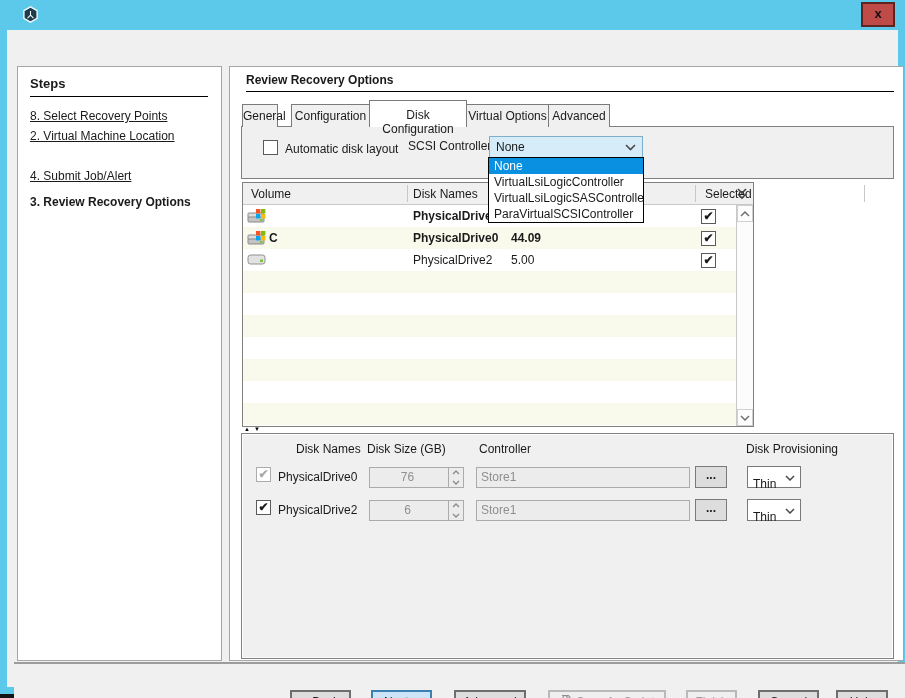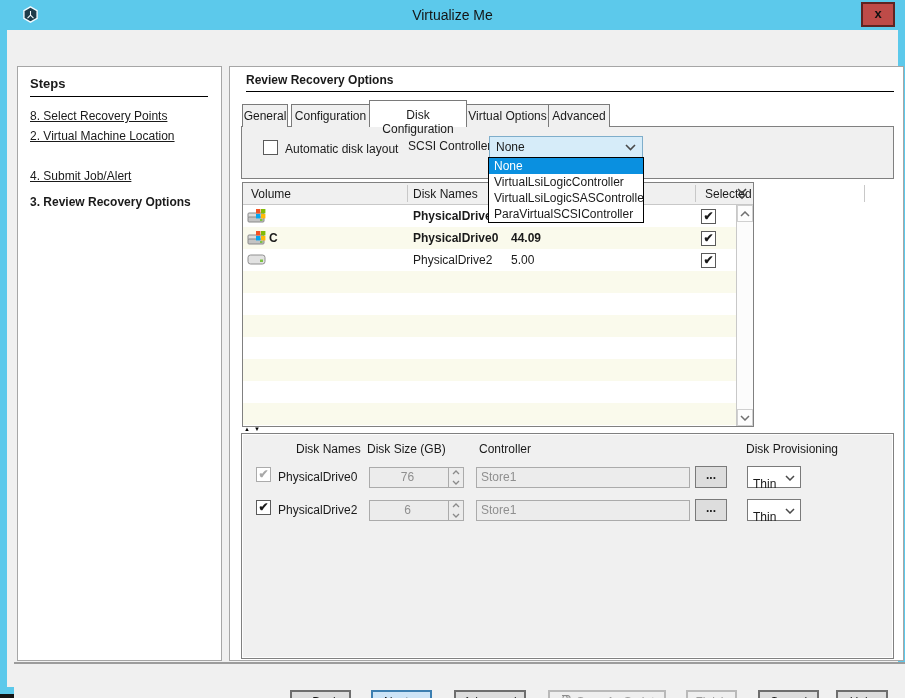--- a/index.html
+++ b/index.html
@@ -90,42 +90,41 @@
 
 <div class="window">
 
   <div class="titlebar">
     <span class="app-icon">
       <svg width="17" height="17" viewBox="0 0 16 16">
           <polygon points="8,0.8 14.2,4.4 14.2,11.6 8,15.2 1.8,11.6 1.8,4.4" fill="#1e3c4a" stroke="#f2fbff" stroke-width="1.3"></polygon>
           <path d="M8 4.6 L8 8.6 M8 8.6 L5.2 11.4 M8 8.6 L10.8 11.4" stroke="#f2fbff" stroke-width="1" fill="none"></path>
         </svg>
     </span>
-    <div class="title-text">Virtualize Me</div>
     <div class="close-btn">x</div>
   </div>
   <div class="frame-left"></div>
   <div class="frame-right"></div>
   <div class="frame-bottom"></div>
   <div class="frame-dark"></div>
 
   <div class="content">
 
     <div class="steps-panel">
       <div class="steps-title">Steps</div>
       <div class="step-item step-link" style="top:42px;">8. Select Recovery Points</div>
       <div class="step-item step-link" style="top:62px;">2. Virtual Machine Location</div>
       <div class="step-item step-current" style="top:82px;">3. Review Recovery Options</div>
       <div class="step-item step-link" style="top:102px;">4. Submit Job/Alert</div>
     </div>
 
     <div class="main-panel">
       <div class="main-title">Review Recovery Options</div>
 
-      <div class="tab" style="left:12px;width:46px;">General</div>
+      <div class="tab" style="left:12px;width:36px;">General</div>
       <div class="tab" style="left:61px;width:79px;">Configuration</div>
       <div class="tab active" style="left:139px;width:98px;">Disk Configuration</div>
       <div class="tab" style="left:236px;width:83px;">Virtual Options</div>
       <div class="tab" style="left:318px;width:62px;">Advanced</div>
 
       <div class="strip">
         <span class="cb" style="left:21px;top:13px;"></span>
         <span style="position:absolute;left:43px;top:15px;">Automatic disk layout</span>
         <span style="position:absolute;left:166px;top:12px;">SCSI Controller</span>
         <div class="combobox">

